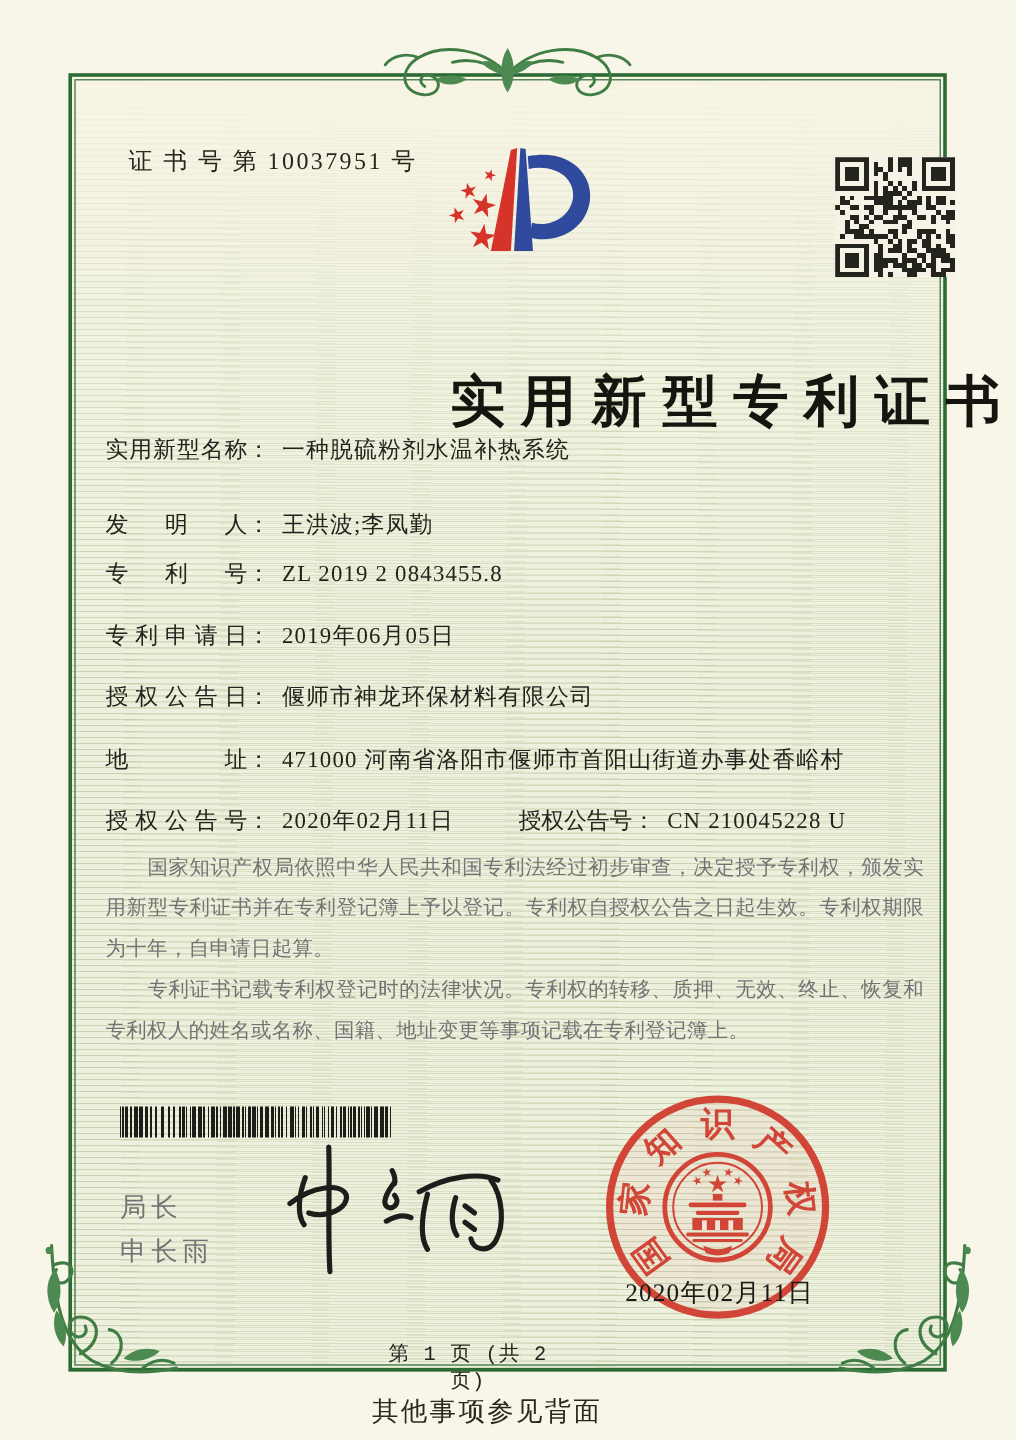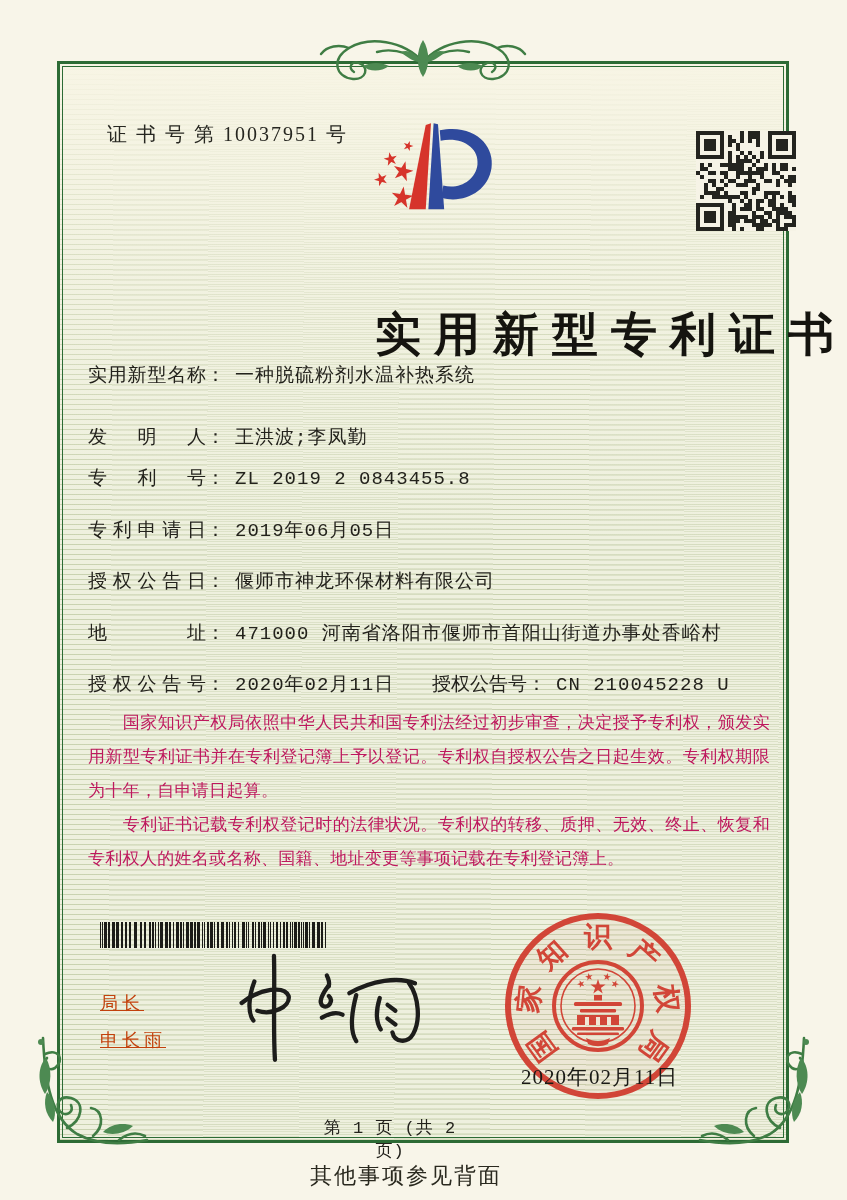--- a/index.html
+++ b/index.html
@@ -20,26 +20,26 @@
       repeating-linear-gradient(0deg, rgba(158,175,122,.30) 0 1px, rgba(0,0,0,0) 1px 5px),
       #eef0de;
   }
   .frame-inner{position:absolute;inset:2px;border:1px solid #2d6b35;}
   
   .certno{left:84px;top:121px;font-size:20px;letter-spacing:2px;color:#262620;margin-left:23px;}
   .title{left:0;top:270px;width:847px;text-align:right;font-size:46px;font-weight:bold;
          letter-spacing:13px;color:#15140f;margin-top:34px;}
   .field-row{left:88px;width:690px;height:30px;font-size:19px;color:#23221c;}
   .flabel .jl{display:inline-block;width:118px;text-align:justify;text-align-last:justify;vertical-align:top;}
-  .fvalue{margin-left:10px;letter-spacing:1px;font-family:Liberation Mono, monospace;}
+  .fvalue{margin-left:10px;letter-spacing:1px;}
   .grant2{position:absolute;left:344px;top:0;}
-  .paras{left:88px;top:706px;width:682px;font-size:17px;line-height:34px;color:#be185d;
+  .paras{left:88px;top:706px;width:682px;font-size:17px;line-height:34px;color:#737373;
          text-align:justify;letter-spacing:.3px;}
   .paras p{margin:0;text-indent:2.05em;}
-  .officer{left:100px;font-size:18px;letter-spacing:4px;color:#c2410c;text-decoration:underline;}
+  .officer{left:100px;font-size:22px;letter-spacing:4px;color:#737373;}
   .pageinfo{left:310px;top:1116px;width:160px;text-align:center;font-size:17px;letter-spacing:1px;color:#23221c;font-family:Liberation Mono, monospace;}
   .backnote{left:0;top:1161px;width:812px;text-align:center;font-size:22px;letter-spacing:2px;color:#2a291f;}
   .sealdate{left:521px;top:1063px;font-size:21px;letter-spacing:1px;color:#191915;z-index:6;}
   
   .logo{left:352px;top:111px;}
   .qr{left:696px;top:131px;}
   .barcode{left:100px;top:922px;}
   .sig{left:225px;top:936px;z-index:5;}
   .seal{left:498px;top:906px;z-index:4;opacity:.92;}
   .orn{z-index:2;}

